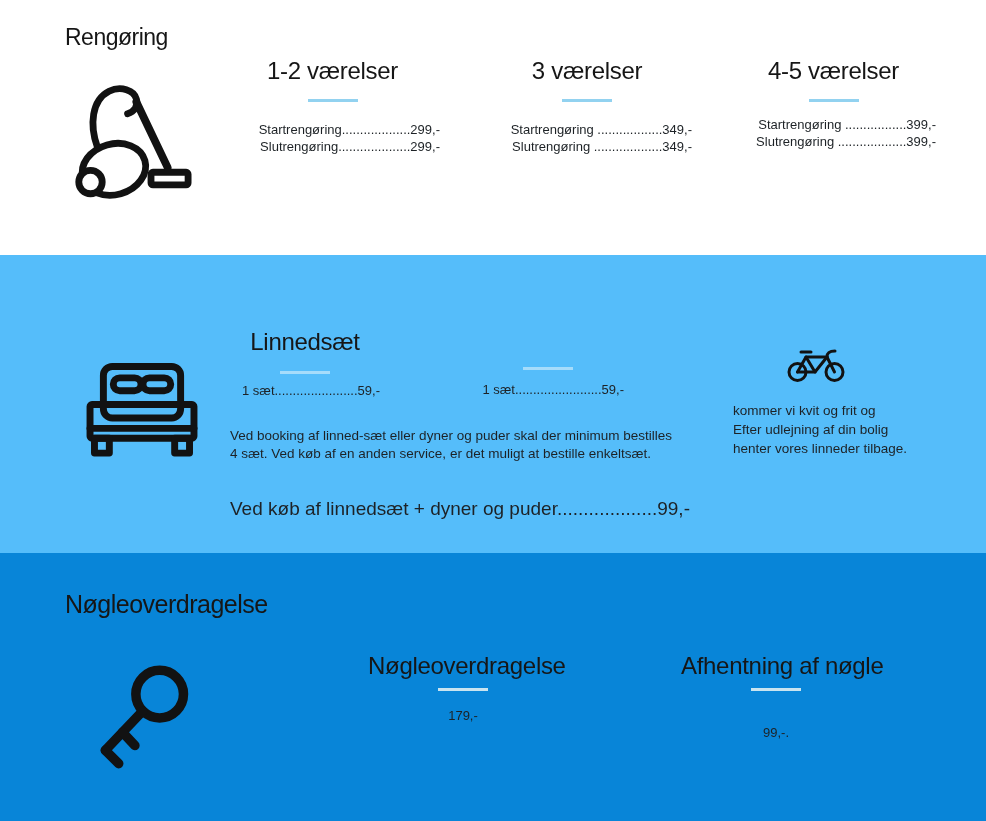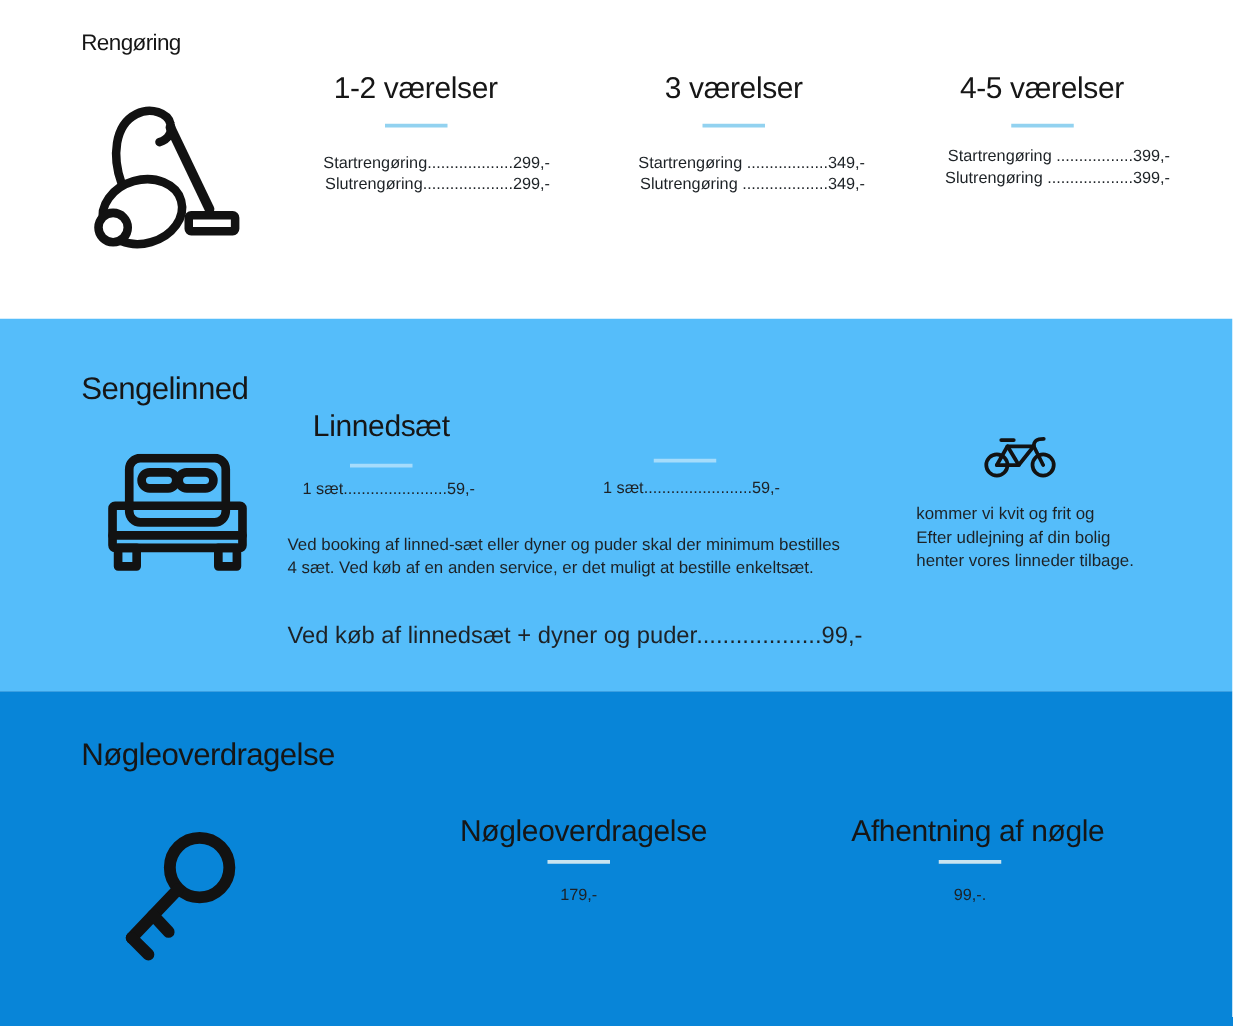--- a/index.html
+++ b/index.html
@@ -14,21 +14,21 @@
   .sec { position:relative; width:100%; overflow:hidden; }
   .sec-cleaning { height:255px; background:var(--page-bg,#ffffff); }
   .sec-linen    { height:298px; background:var(--linen-bg,#55bdfa); }
   .sec-key      { height:268px; background:var(--key-bg,#0885d8); }
 
   .sec-title {
     position:absolute; left:65px;
     font-weight:400; color:var(--heading-text,#161616);
     letter-spacing:-0.5px; white-space:nowrap;
   }
-  .sec-cleaning .sec-title { top:24px; font-size:18px; }
+  .sec-cleaning .sec-title { top:24px; font-size:23px; }
   .sec-linen    .sec-title { top:297px; font-size:25px; }
   .sec-key      .sec-title { top:37px;  font-size:25px; }
   .sec-linen { margin-top:0; }
   .sec-linen .sec-title { top:42px; }
 
   .icon-wrap { position:absolute; }
   .icon-wrap svg { display:block; width:100%; height:100%; }
 
   .col { position:absolute; text-align:center; }
   .col-title {
@@ -104,21 +104,20 @@
       <div class="col-title">4-5 værelser</div>
       <div class="rule" style="top:42px"></div>
       <div class="price-lines" style="top:59px">
         <div class="price-line">Startrengøring .................399,-</div>
         <div class="price-line">Slutrengøring ...................399,-</div>
       </div>
     </div>
   </section>
 
   <section class="sec sec-linen">
-    <h1 class="sec-title">Sengelinned</h1>
 
     <div class="icon-wrap" style="left:85px;top:108px;width:114px;height:99px">
       <svg viewBox="0 0 112 100" fill="none" stroke="#121212" stroke-width="7" stroke-linecap="round" stroke-linejoin="round">
         <rect x="17" y="3.5" width="78" height="52" rx="9"></rect>
         <rect x="27" y="15" width="28" height="13" rx="6.5"></rect>
         <rect x="57" y="15" width="28" height="13" rx="6.5"></rect>
         <rect x="3.5" y="42" width="105" height="34" rx="2"></rect>
         <line x1="3.5" y1="66" x2="108.5" y2="66"></line>
         <rect x="8" y="76" width="15" height="15"></rect>
         <rect x="89" y="76" width="15" height="15"></rect>
@@ -176,17 +175,17 @@
 
     <div class="col" style="left:368px;top:99px;width:190px;height:80px">
       <div class="col-title">Nøgleoverdragelse</div>
       <div class="rule" style="top:36px"></div>
       <div class="price-center" style="top:56px">179,-</div>
     </div>
 
     <div class="col" style="left:681px;top:99px;width:190px;height:80px">
       <div class="col-title">Afhentning af nøgle</div>
       <div class="rule" style="top:36px"></div>
-      <div class="price-center" style="top:56px">99,-.</div>
+      <div class="price-center" style="top:73px">99,-.</div>
     </div>
   </section>
 
 </div>
 
 </body></html>

